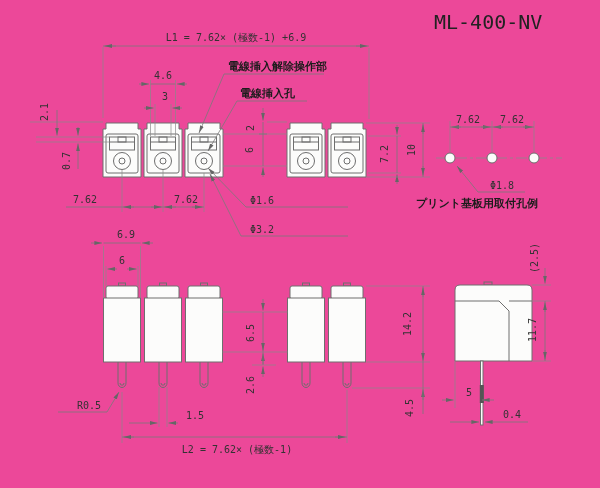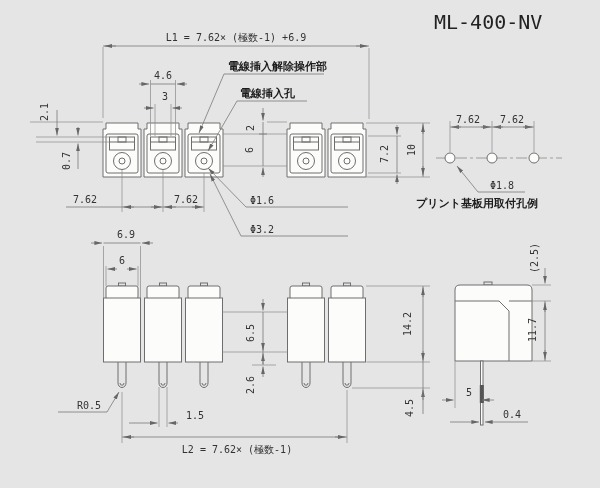--- a/index.html
+++ b/index.html
@@ -1,16 +1,16 @@
 <!DOCTYPE html>
 <html><head>
 <meta charset="utf-8">
 <style>
   html,body{margin:0;padding:0;background:#fcfcfb;}
-  #sheet{position:relative;width:600px;height:488px;background:#e5e5e5;overflow:hidden;
+  #sheet{position:relative;width:600px;height:488px;background:#ec4899;overflow:hidden;
          font-family:"DejaVu Sans","Liberation Sans",sans-serif;}
   svg{position:absolute;left:0;top:0;}
   .ol{stroke:#6e6e6e;stroke-width:1;fill:none;}
   .olf{stroke:#6e6e6e;stroke-width:1;fill:#fcfcfb;}
   .dim{stroke:#7a7a7a;stroke-width:.8;fill:none;}
   .ext{stroke:#8a8a8a;stroke-width:.7;fill:none;}
   .cl{stroke:#8a8a8a;stroke-width:.8;fill:none;stroke-dasharray:11 3 3 3;}
   .dtxt{font-family:"DejaVu Sans Mono","Liberation Mono",monospace;font-size:10px;fill:#333;}
   .jp{font-family:"DejaVu Sans","Liberation Sans",sans-serif;font-size:11px;font-weight:bold;fill:#1c1c1c;}
   .title{font-family:"DejaVu Sans Mono","Liberation Mono",monospace;font-size:20px;fill:#222;}

